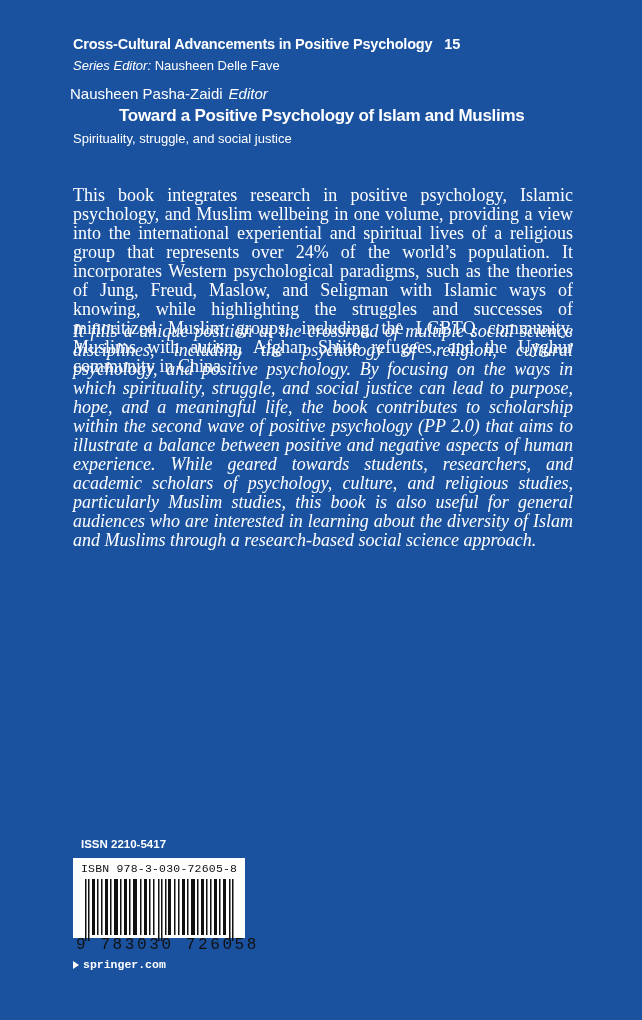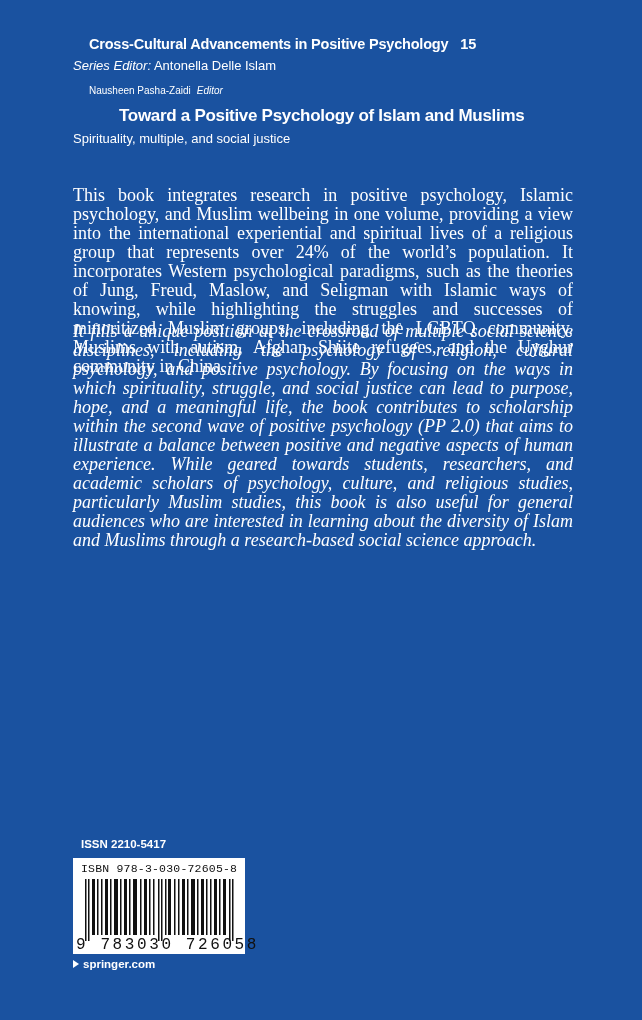--- a/index.html
+++ b/index.html
@@ -16,40 +16,39 @@
     }
     .series-title {
       position: absolute;
       left: 73px;
       top: 36px;
       font-family: "Liberation Sans", sans-serif;
       font-weight: bold;
       font-size: 14.5px;
       letter-spacing: -0.2px;
       white-space: nowrap;
-      margin-left: 16px;
     }
     .series-title .vol {
       margin-left: 12px;
     }
     .series-editor {
       position: absolute;
       left: 73px;
       top: 58px;
       font-family: "Liberation Sans", sans-serif;
       font-size: 13px;
       white-space: nowrap;
     }
     .series-editor .lbl { font-style: italic; margin-top: 32px; }
     .editor-line {
       position: absolute;
-      left: 89px;
+      left: 70px;
       top: 85px;
       font-family: "Liberation Sans", sans-serif;
-      font-size: 10px;
+      font-size: 15px;
       white-space: nowrap;
     }
     .editor-line .role { font-style: italic; margin-left: 6px; }
     .book-title {
       position: absolute;
       left: 73px;
       top: 106px;
       font-family: "Liberation Sans", sans-serif;
       font-weight: bold;
       font-size: 17px;
@@ -85,21 +84,21 @@
       font-weight: bold;
       font-size: 11.5px;
       white-space: nowrap;
       padding-left: 8px;
     }
     .barcode-box {
       position: absolute;
       left: 73px;
       top: 858px;
       width: 172px;
-      height: 96px;
+      height: 80px;
       background: #ffffff;
       color: #111;
     }
     .isbn-text {
       position: absolute;
       left: 8px;
       top: 4px;
       font-family: "Liberation Mono", monospace;
       font-size: 11.5px;
       white-space: nowrap;
@@ -118,21 +117,21 @@
       top: 78px;
       font-family: "Liberation Mono", monospace;
       font-size: 16px;
       white-space: nowrap;
       letter-spacing: 2.6px;
     }
     .springer {
       position: absolute;
       left: 73px;
       top: 958px;
-      font-family: Liberation Sans, sans-serif;
+      font-family: Liberation Mono, monospace;
       font-weight: bold;
       font-size: 11.5px;
       white-space: nowrap;
       display: flex;
       align-items: center;
     }
     .springer .arrow {
       display: inline-block;
       width: 0; height: 0;
       border-top: 4px solid transparent;
@@ -143,29 +142,29 @@
   </style>
 </head>
 <body>
 
 <div class="series-title">
   <span>Cross-Cultural Advancements in Positive Psychology</span><span class="vol">15</span>
 </div>
 
 <div class="series-editor">
   <span class="lbl">Series Editor:</span>
-  <span>Antonella Delle Islam</span>
+  <span>Nausheen Delle Fave</span>
 </div>
 
 <div class="editor-line">
   <span>Nausheen Pasha-Zaidi</span><span class="role">Editor</span>
 </div>
 
 <div class="book-title">Toward a Positive Psychology of Islam and Muslims</div>
-<div class="book-subtitle">Spirituality, multiple, and social justice</div>
+<div class="book-subtitle">Spirituality, struggle, and social justice</div>
 
 <p class="blurb p1">This book integrates research in positive psychology, Islamic psychology, and Muslim wellbeing in one volume, providing a view into the international experiential and spiritual lives of a religious group that represents over 24% of the world’s population. It incorporates Western psychological paradigms, such as the theories of Jung, Freud, Maslow, and Seligman with Islamic ways of knowing, while highlighting the struggles and successes of minoritized Muslim groups, including the LGBTQ community, Muslims with autism, Afghan Shiite refugees, and the Uyghur community in China.</p>
 <p class="blurb p2">It fills a unique position at the crossroad of multiple social science disciplines, including the psychology of religion, cultural psychology, and positive psychology. By focusing on the ways in which spirituality, struggle, and social justice can lead to purpose, hope, and a meaningful life, the book contributes to scholarship within the second wave of positive psychology (PP 2.0) that aims to illustrate a balance between positive and negative aspects of human experience. While geared towards students, researchers, and academic scholars of psychology, culture, and religious studies, particularly Muslim studies, this book is also useful for general audiences who are interested in learning about the diversity of Islam and Muslims through a research-based social science approach.</p>
 
 <div class="issn">ISSN 2210-5417</div>
 
 <div class="barcode-box">
   <div class="isbn-text">ISBN 978-3-030-72605-8</div>
   <svg class="bars" viewBox="0 0 152 62" preserveAspectRatio="none">
     <g fill="#111">

